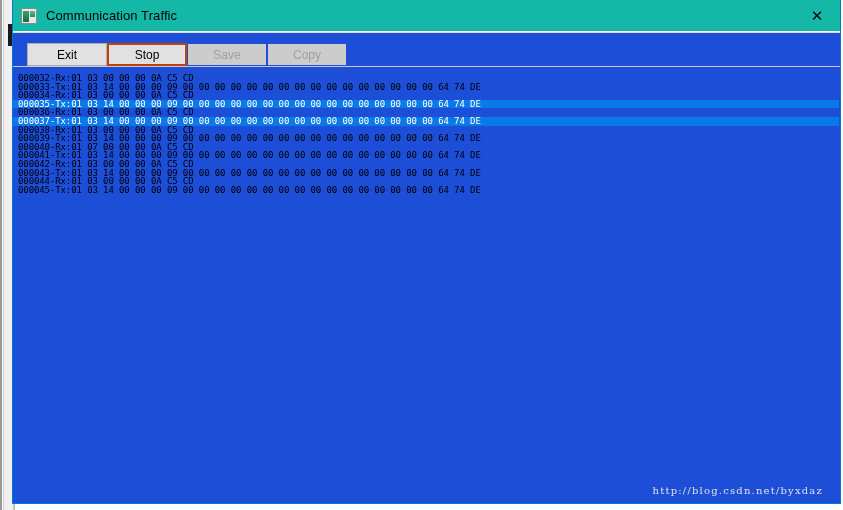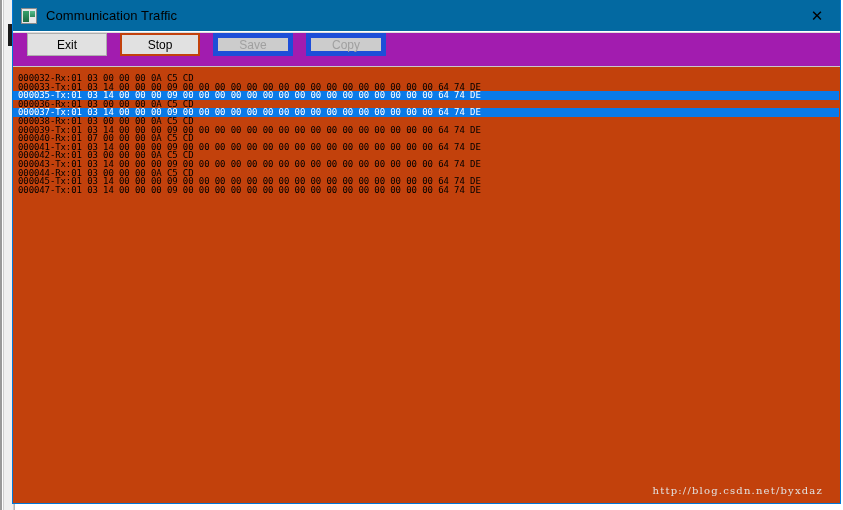--- a/index.html
+++ b/index.html
@@ -56,21 +56,21 @@
     border: 1px solid #0078d7;
     border-top: none;
     background: #ffffff;
     box-sizing: border-box;
     display: flex;
     flex-direction: column;
   }
 
   .titlebar {
     height: 31px;
-    background: #0369a1;
+    background: #14b8a6;
     border-bottom: 1px solid #ffffff;
     display: flex;
     align-items: center;
     flex: 0 0 auto;
     position: relative;
     padding-left: 8px;
   }
   .title-icon {
     width: 16px; height: 16px;
     margin-right: 9px;
@@ -110,26 +110,25 @@
     justify-content: center;
     color: #000000;
     font-size: 15px;
     line-height: 1;
     background: transparent;
   }
 
   
   .toolbar {
     height: 33px;
-    background: #a21caf;
+    background: #1d4ed8;
     border-top: 1px solid #dcdcdc;
     display: flex;
-    align-items: flex-start;
+    align-items: flex-end;
     padding-left: 14px;
-    gap: 13px;
     flex: 0 0 auto;
   }
   .btn {
     width: 80px;
     height: 23px;
     font-size: 12px;
     font-family: "Liberation Sans", sans-serif;
     background: #e1e1e1;
     border: 1px solid #adadad;
     color: #000000;
@@ -140,27 +139,27 @@
     padding: 0;
     cursor: default;
   }
   .btn.focused {
     border: 2px solid #c2410c;
     background: #e1e1e1;
   }
   .btn.disabled {
     color: #a0a0a0;
     background: #cccccc;
-    border: 5px solid #1d4ed8;
+    border: 1px solid #1d4ed8;
   }
 
   
   .log-area {
     flex: 1 1 auto;
-    background: #c2410c;
+    background: #1d4ed8;
     border-top: 1px solid #c8c8c8;
     overflow: hidden;
     position: relative;
     padding-top: 7px;
   }
   .log-line {
     font-family: "DejaVu Sans Mono", "Liberation Mono", monospace;
     font-size: 9px;
     line-height: 8.6px;
     height: 8.6px;
@@ -219,30 +218,30 @@
     <div class="toolbar">
       <button class="btn">Exit</button>
       <button class="btn focused">Stop</button>
       <button class="btn disabled">Save</button>
       <button class="btn disabled">Copy</button>
     </div>
 
     <div class="log-area" id="log-area">
       <div class="log-line">000032-Rx:01 03 00 00 00 0A C5 CD</div>
         <div class="log-line">000033-Tx:01 03 14 00 00 00 09 00 00 00 00 00 00 00 00 00 00 00 00 00 00 00 00 64 74 DE</div>
+        <div class="log-line">000034-Rx:01 03 00 00 00 0A C5 CD</div>
         <div class="log-line selected">000035-Tx:01 03 14 00 00 00 09 00 00 00 00 00 00 00 00 00 00 00 00 00 00 00 00 64 74 DE</div>
         <div class="log-line">000036-Rx:01 03 00 00 00 0A C5 CD</div>
         <div class="log-line selected">000037-Tx:01 03 14 00 00 00 09 00 00 00 00 00 00 00 00 00 00 00 00 00 00 00 00 64 74 DE</div>
         <div class="log-line">000038-Rx:01 03 00 00 00 0A C5 CD</div>
         <div class="log-line">000039-Tx:01 03 14 00 00 00 09 00 00 00 00 00 00 00 00 00 00 00 00 00 00 00 00 64 74 DE</div>
         <div class="log-line">000040-Rx:01 07 00 00 00 0A C5 CD</div>
         <div class="log-line">000041-Tx:01 03 14 00 00 00 09 00 00 00 00 00 00 00 00 00 00 00 00 00 00 00 00 64 74 DE</div>
         <div class="log-line">000042-Rx:01 03 00 00 00 0A C5 CD</div>
         <div class="log-line">000043-Tx:01 03 14 00 00 00 09 00 00 00 00 00 00 00 00 00 00 00 00 00 00 00 00 64 74 DE</div>
         <div class="log-line">000044-Rx:01 03 00 00 00 0A C5 CD</div>
         <div class="log-line">000045-Tx:01 03 14 00 00 00 09 00 00 00 00 00 00 00 00 00 00 00 00 00 00 00 00 64 74 DE</div>
-        <div class="log-line">000047-Tx:01 03 14 00 00 00 09 00 00 00 00 00 00 00 00 00 00 00 00 00 00 00 00 64 74 DE</div>
         <div class="watermark">http://blog.csdn.net/byxdaz</div>
     </div>
 
   </div>
 
 </div>
 
 </body></html>

